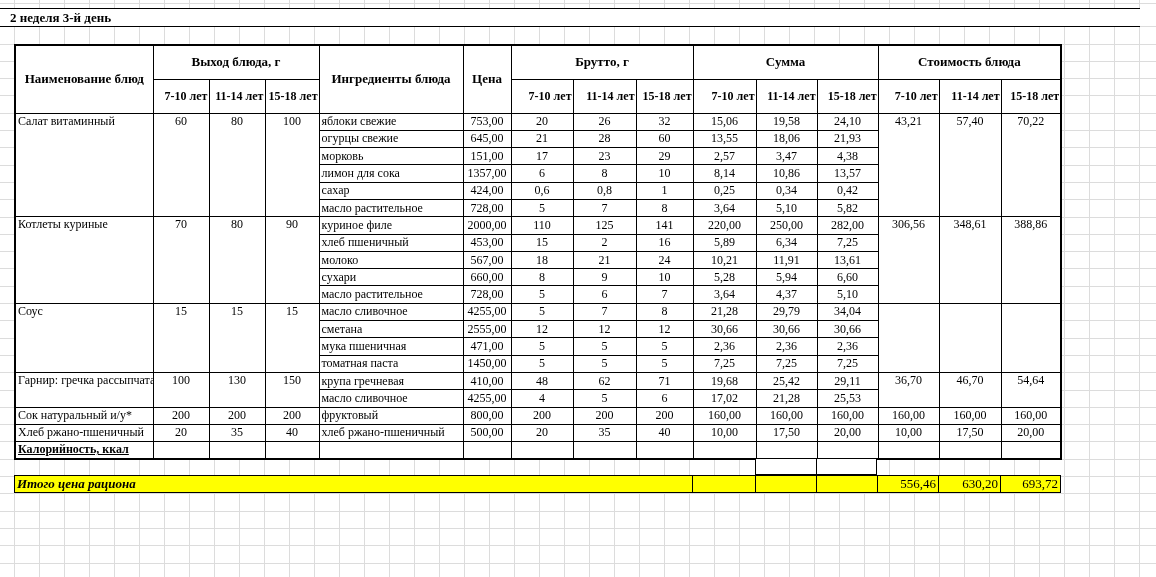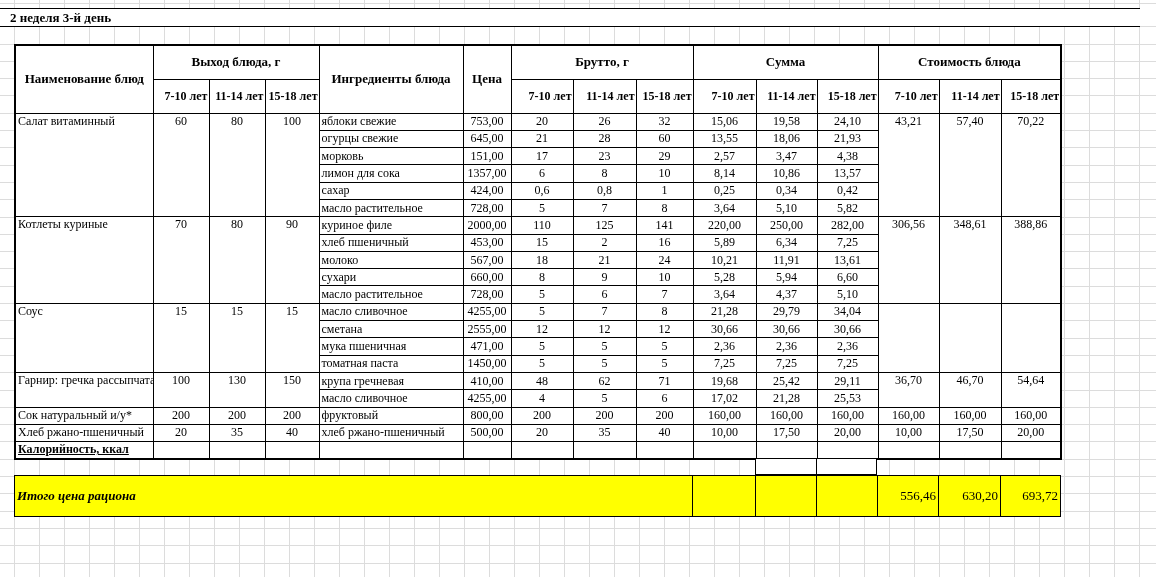--- a/index.html
+++ b/index.html
@@ -59,21 +59,21 @@
   .gap-cell{
     position:absolute;z-index:2;background:#fff;border:1px solid var(--border);
   }
   
   table.totals{
     position:absolute;left:14px;top:475px;z-index:2;
     border-collapse:collapse;table-layout:fixed;width:1046px;
   }
   table.totals td{
     border:1px solid var(--border);height:16px;font-size:13px;overflow:hidden;
-    padding:12px 2px;
+    padding:0 2px;
   }
   tr.t-yellow td{background:var(--totals-row1-bg);}
   tr.t-peach td{background:var(--totals-row2-bg);}
   td.t-label{font-weight:bold;font-style:italic;text-align:left;padding-left:3px;white-space:nowrap;}
   td.t-val{font-weight:normal;text-align:right;padding-right:4px;}
 </style>
 </head>
 <body>
 
 <div class="grid-bg"></div>

